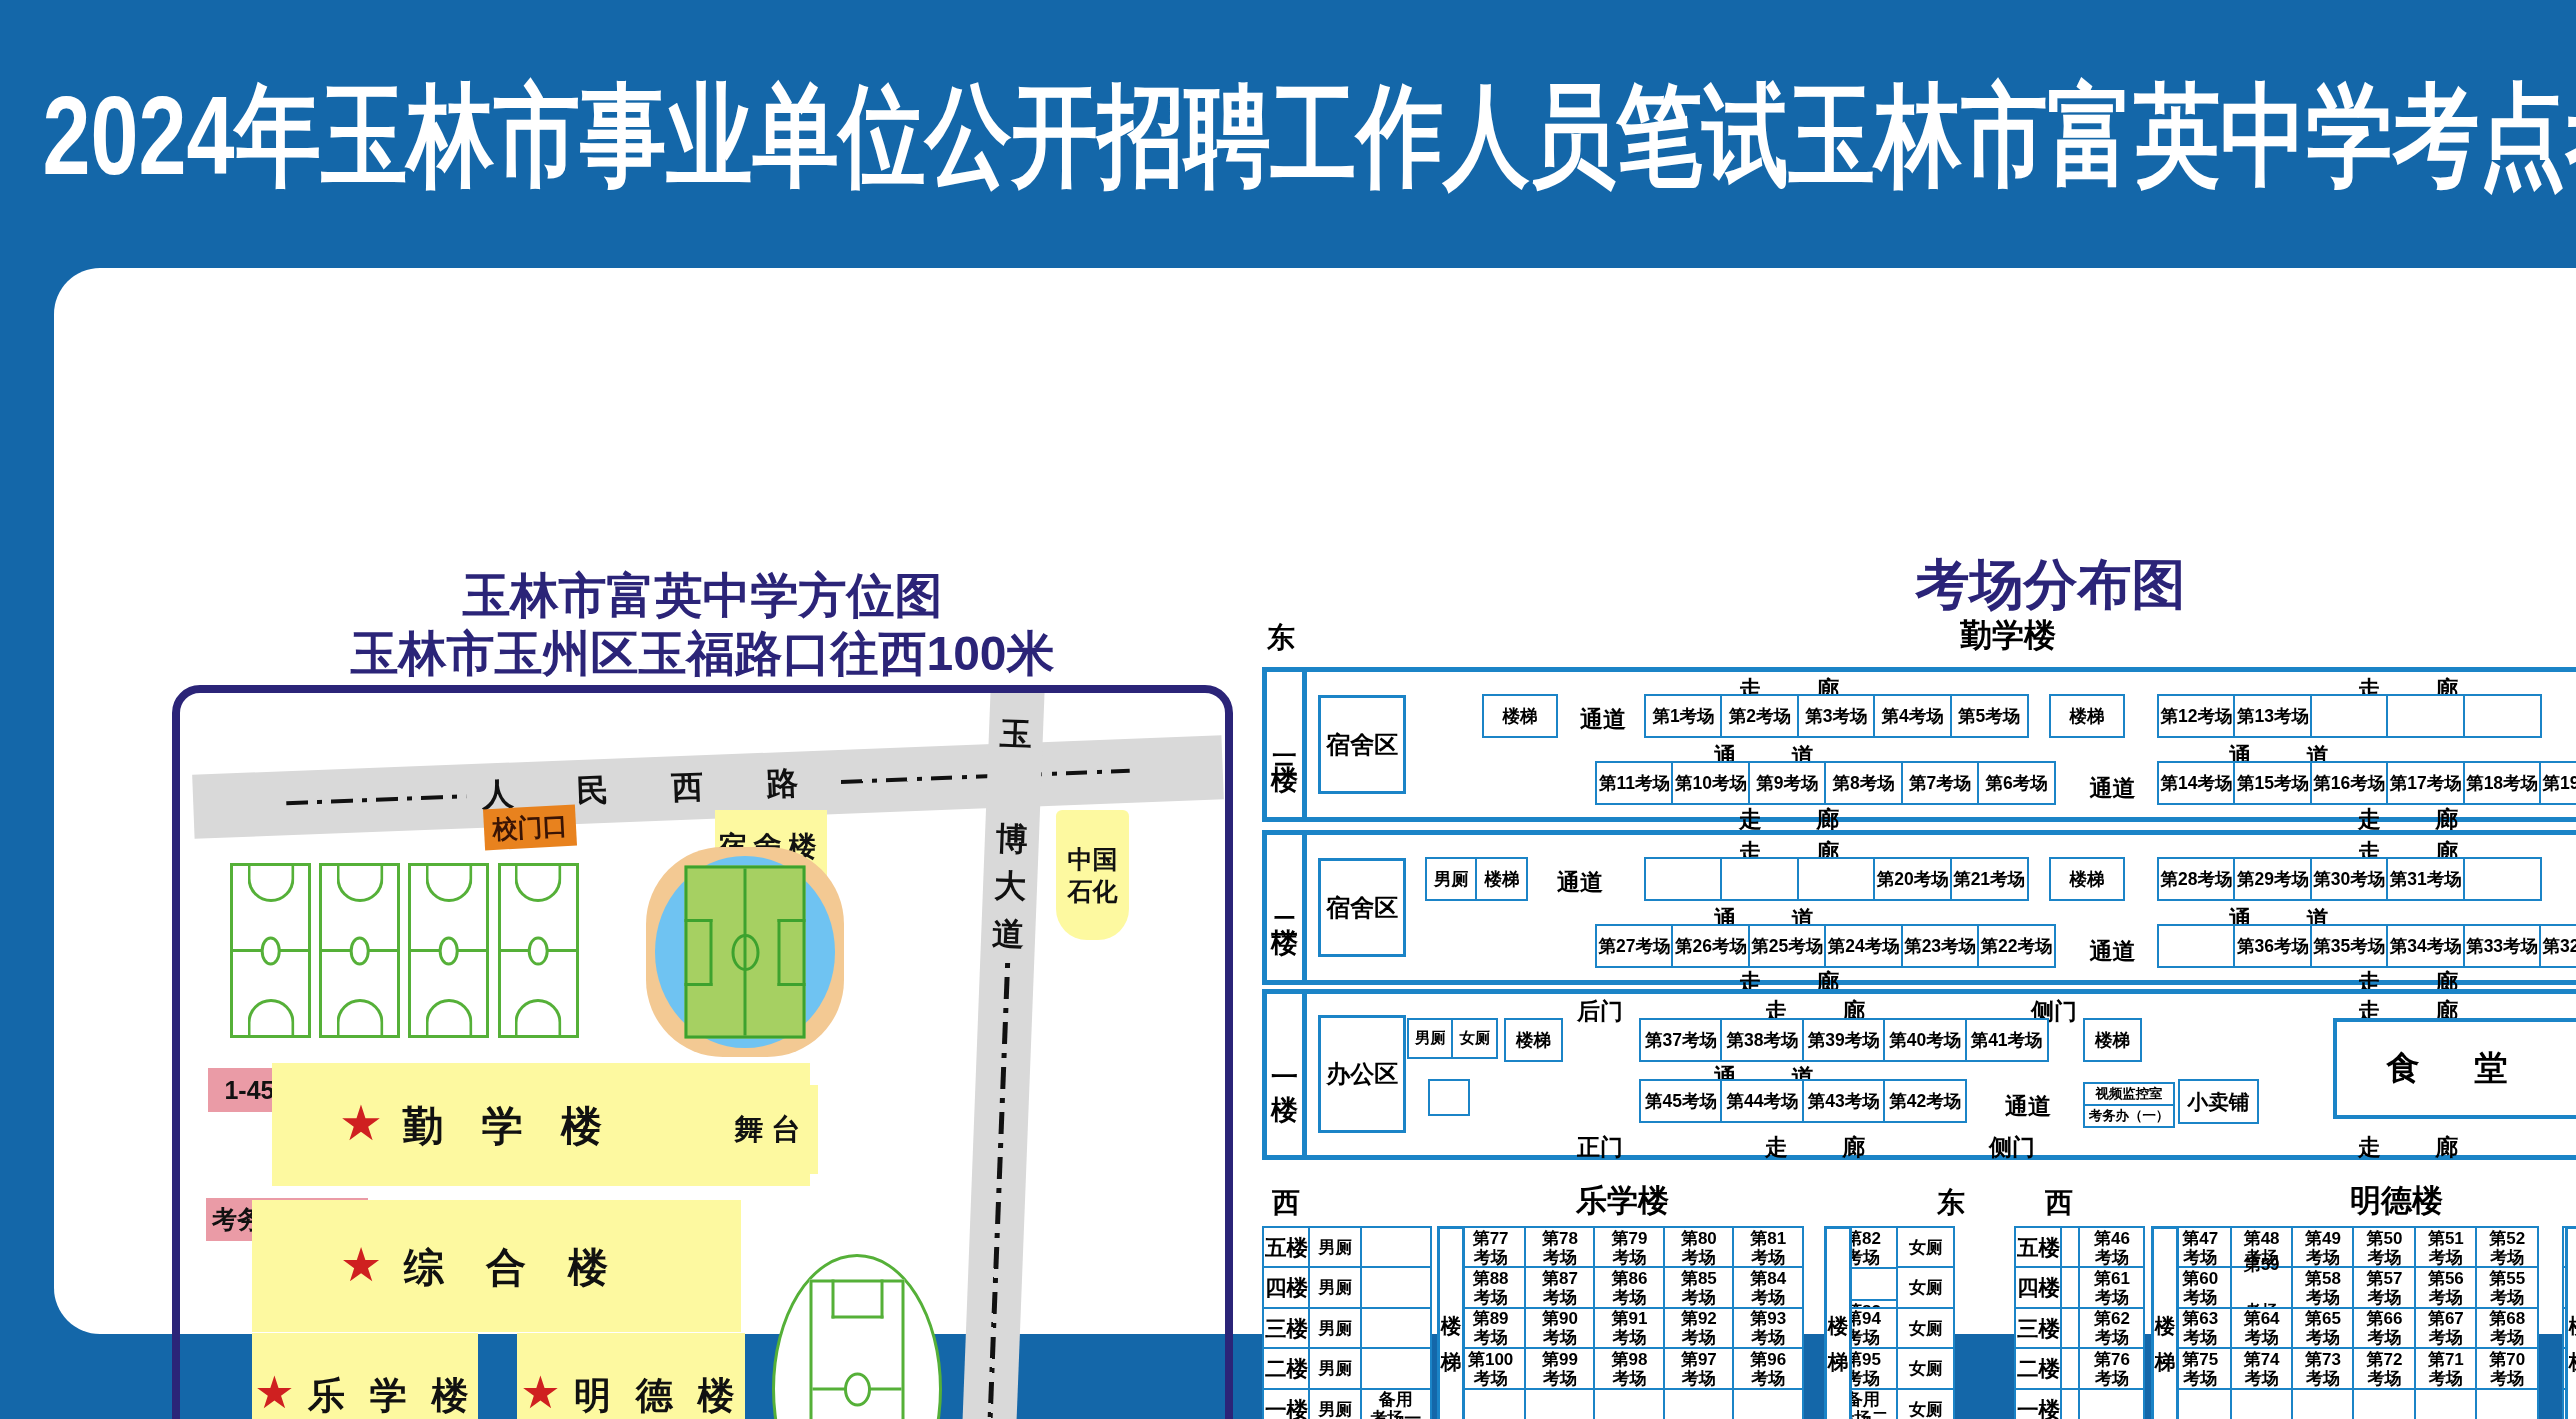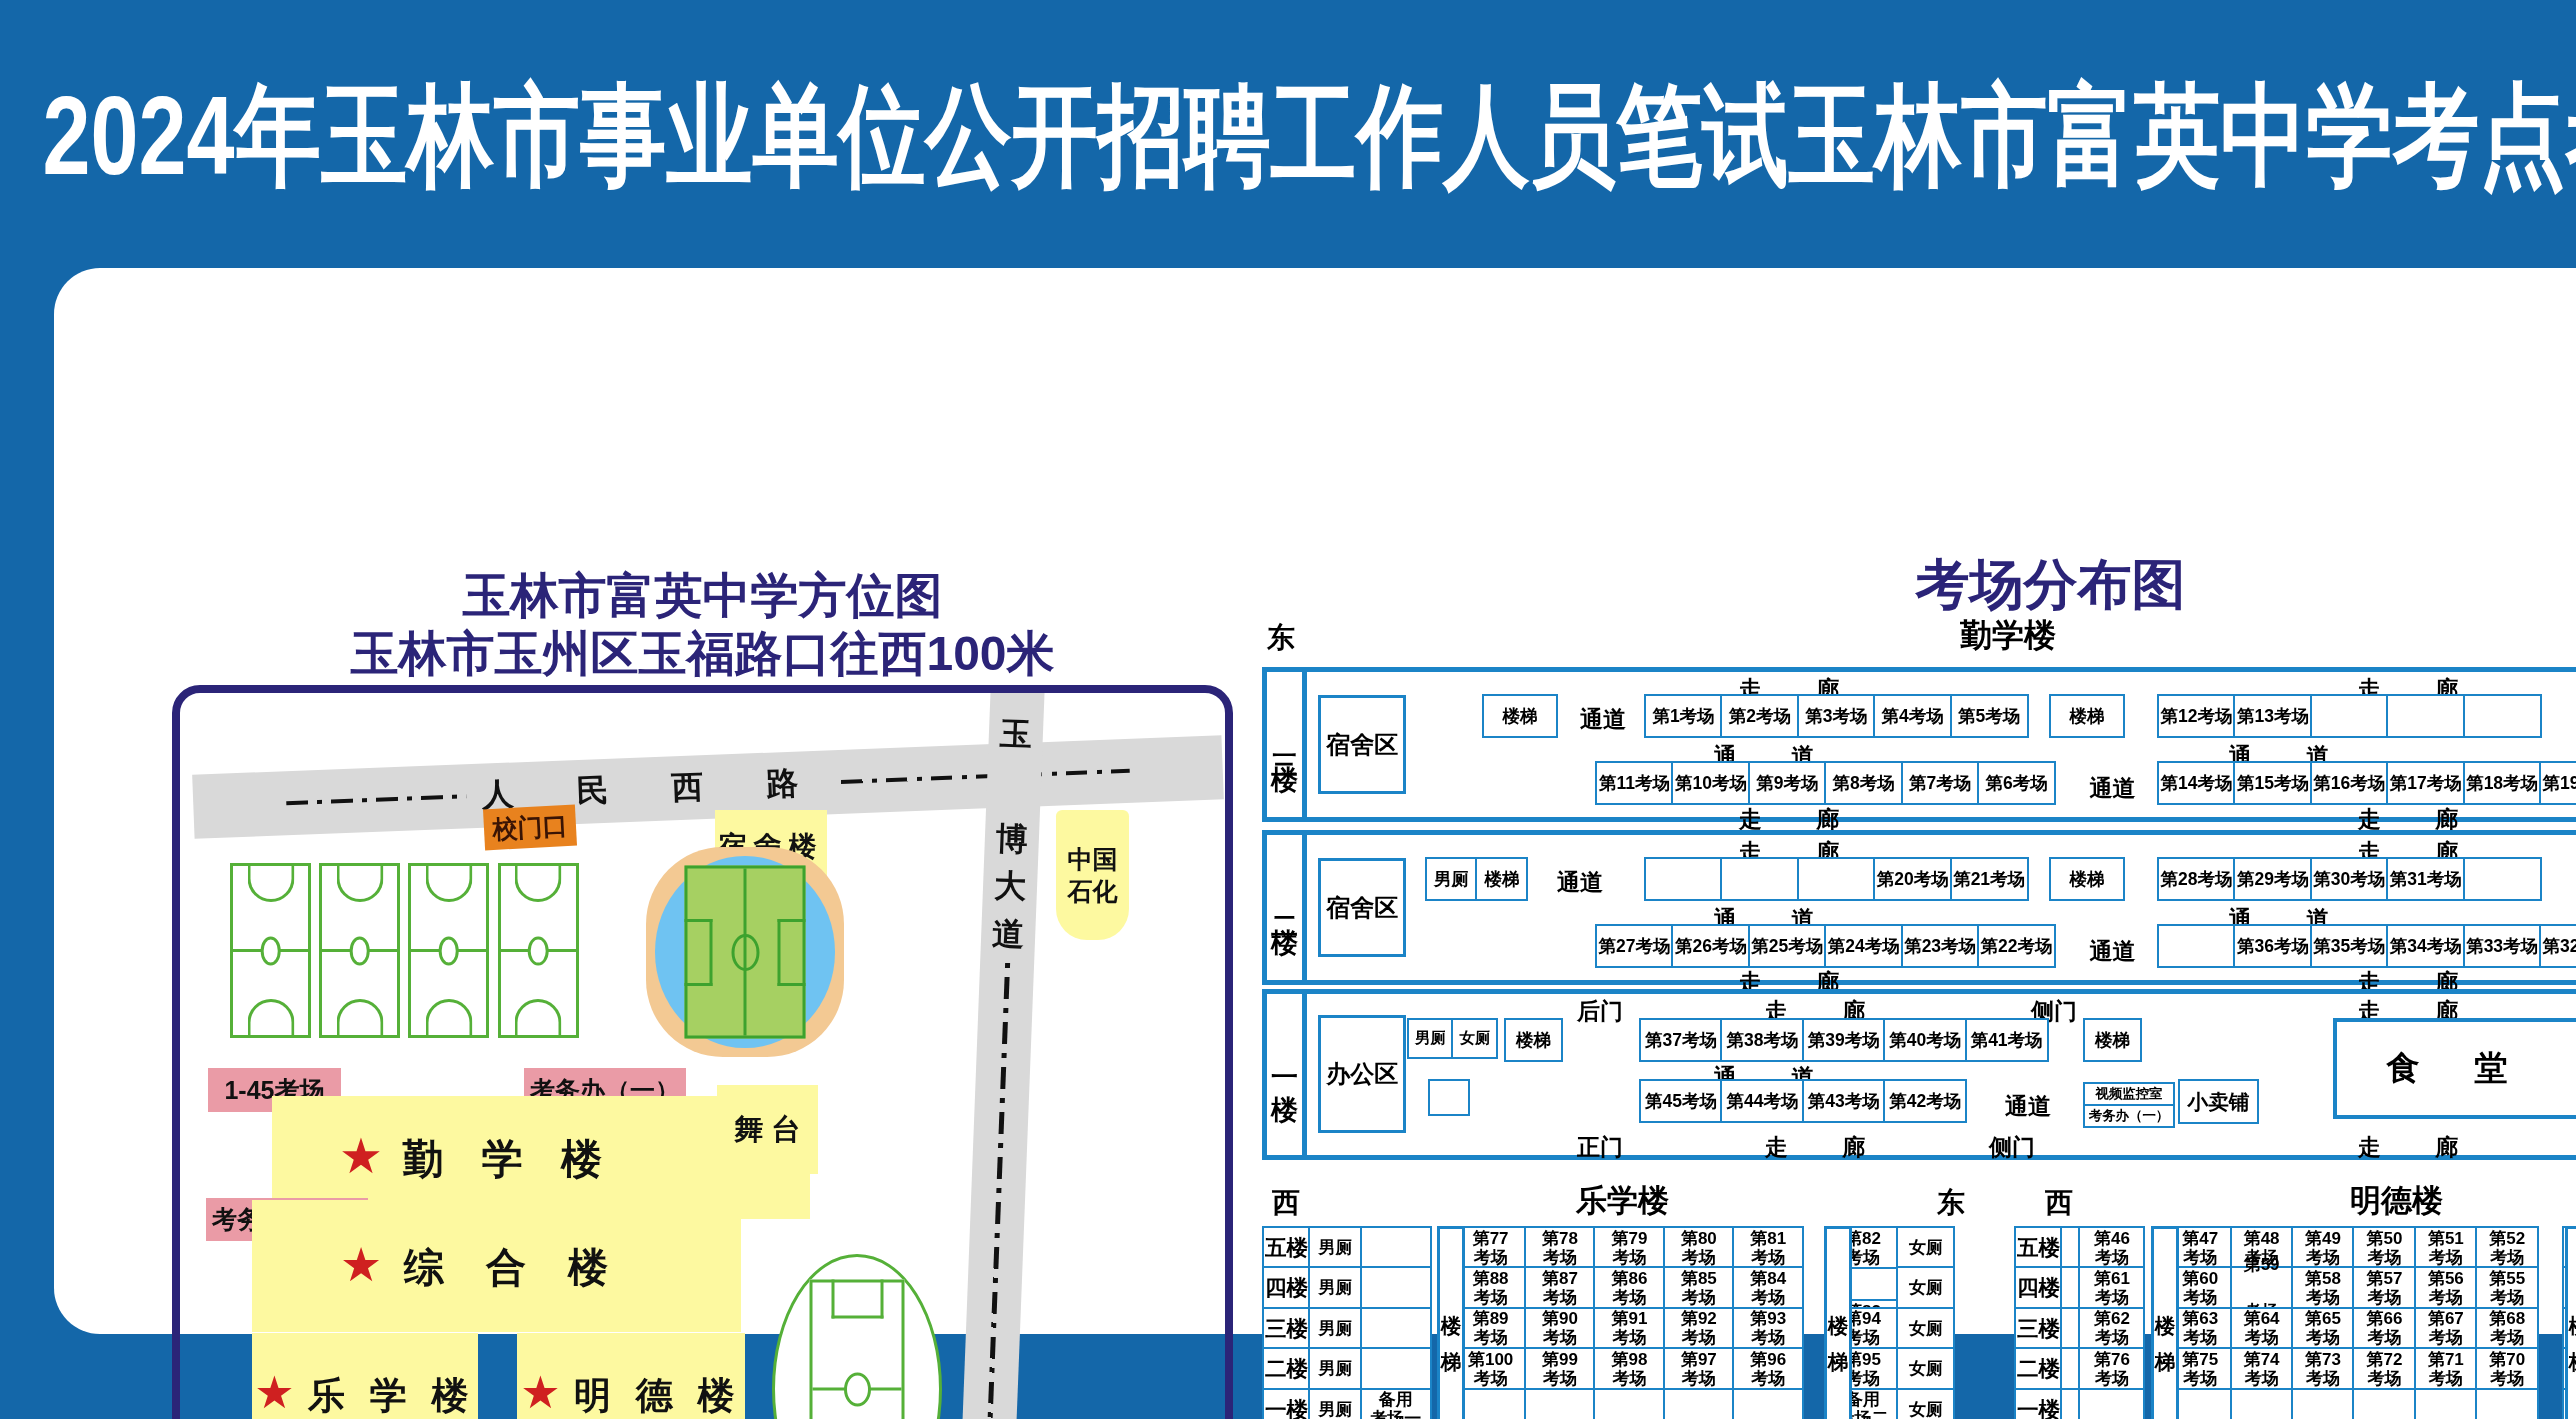--- a/index.html
+++ b/index.html
@@ -154,21 +154,21 @@
 
         <div class="callout" style="left:28px;top:336px;width:133px;height:44px;">
           <span>1-45考场</span>
           <div class="tail" style="left:85px;bottom:-27px;border-top:30px solid var(--pink);border-right:23px solid transparent;transform:rotate(-12deg);"></div>
         </div>
         <div class="callout" style="left:344px;top:336px;width:162px;height:44px;">
           <span>考务办（一）</span>
           <div class="tail" style="left:36px;bottom:-27px;border-top:30px solid var(--pink);border-left:23px solid transparent;transform:rotate(12deg);"></div>
         </div>
 
-        <div class="bld" style="left:92px;top:403px;width:538px;height:123px;justify-content:flex-start;">
+        <div class="bld" style="left:92px;top:370px;width:538px;height:123px;justify-content:flex-start;">
           <div class="bldlabel" style="margin-left:67px;font-size:41px;letter-spacing:13.4px;"><span class="star" style="font-size:49px;">★</span><span>勤 学 楼</span></div>
         </div>
         <div class="bld" style="left:537px;top:392px;width:101px;height:89px;font-size:29px;font-weight:600;">舞 台</div>
 
         <div class="callout" style="left:26px;top:466px;width:162px;height:43px;">
           <span>考务办（二）</span>
           <div class="tail" style="left:103px;bottom:-26px;border-top:28px solid var(--pink);border-right:21.6px solid transparent;transform:rotate(-10deg);"></div>
         </div>
         <div class="bld" style="left:72px;top:507px;width:489px;height:132px;justify-content:flex-start;">
           <div class="bldlabel" style="margin-left:88px;font-size:40px;letter-spacing:15.5px;"><span class="star" style="font-size:47px;">★</span><span>综 合 楼</span></div>

